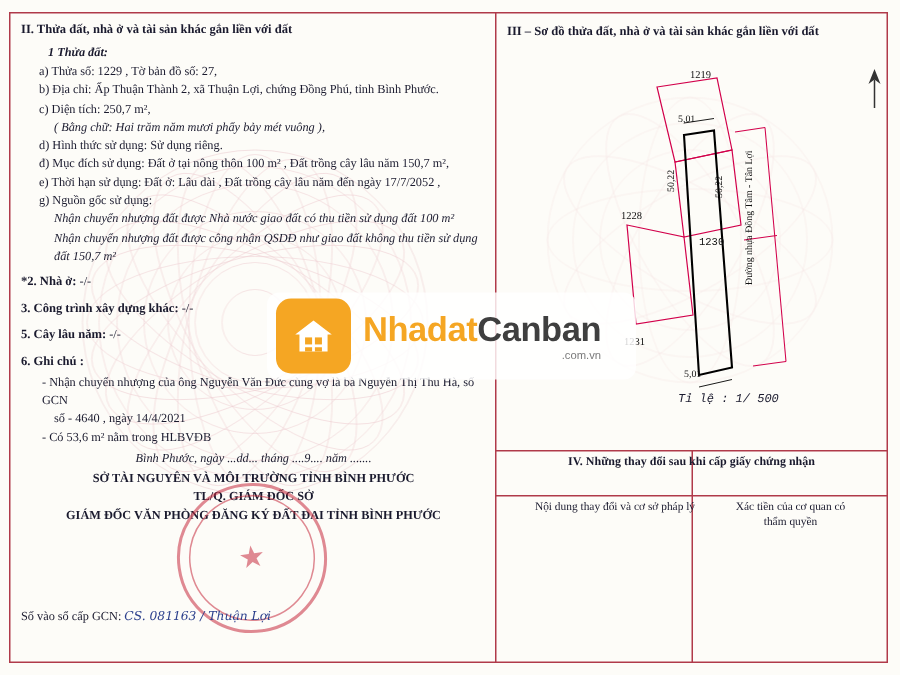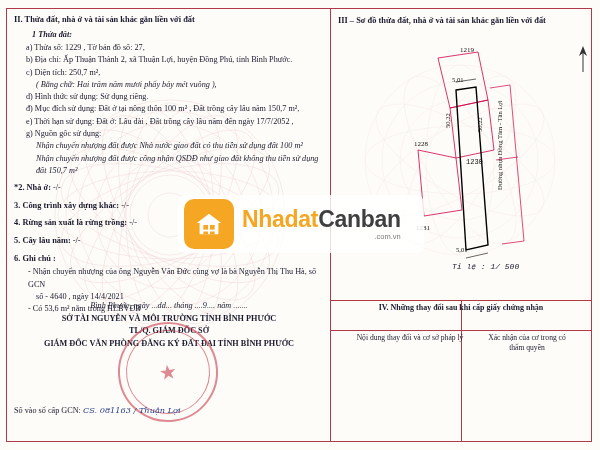--- a/index.html
+++ b/index.html
@@ -210,40 +210,36 @@
   <div class="frame"></div>
   <div class="vdiv"></div>
   <div class="hdiv"></div>
   <div class="hdiv2"></div>
   <div class="vdiv2"></div>
 
   <div class="left">
     <div class="sec-title">II. Thửa đất, nhà ở và tài sản khác gắn liền với đất</div>
     <div class="sub-title">1 Thửa đất:</div>
     <div class="li">a) Thửa số: 1229        , Tờ bản đồ số: 27,</div>
-    <div class="li">b) Địa chỉ: Ấp Thuận Thành 2, xã Thuận Lợi, huyện Đồng Phú, tỉnh Bình Phước.</div>
+    <div class="li">b) Địa chỉ: Ấp Thuận Thành 2, xã Thuận Lợi, chứng Đồng Phú, tỉnh Bình Phước.</div>
     <div class="li">c) Diện tích:        250,7 m²,</div>
     <div class="li2">( Bằng chữ:  Hai trăm năm mươi phẩy bảy mét vuông ),</div>
     <div class="li">d) Hình thức sử dụng: Sử dụng riêng.</div>
     <div class="li">đ) Mục đích sử dụng: Đất ở tại nông thôn 100 m² , Đất trồng cây lâu năm 150,7 m²,</div>
     <div class="li">e) Thời hạn sử dụng: Đất ở: Lâu dài , Đất trồng cây lâu năm đến ngày 17/7/2052 ,</div>
     <div class="li">g) Nguồn gốc sử dụng:</div>
     <div class="li2">Nhận chuyển nhượng đất được Nhà nước giao đất có thu tiền sử dụng đất 100 m²</div>
     <div class="li2">Nhận chuyển nhượng đất được công nhận QSDĐ như giao đất không thu tiền sử dụng đất 150,7 m²</div>
 
     <div class="blk">
       <span class="sec-title">*2. Nhà ở:</span>
       <span>-/-</span>
     </div>
     <div class="blk">
       <span class="sec-title">3. Công trình xây dựng khác:</span>
-      <span>-/-</span>
-    </div>
-    <div class="blk">
-      <span class="sec-title">4. Rừng sản xuất là rừng trồng:</span>
       <span>-/-</span>
     </div>
     <div class="blk">
       <span class="sec-title">5. Cây lâu năm:</span>
       <span>-/-</span>
     </div>
     <div class="blk">
       <div class="sec-title">6. Ghi chú :</div>
       <div class="bullet">- Nhận chuyển nhượng của ông Nguyễn Văn Đức cùng vợ là bà Nguyễn Thị Thu Hà, số GCN</div>
       <div class="bullet2">số - 4640 , ngày 14/4/2021</div>
@@ -311,21 +307,21 @@
   <div class="parcel-label" style="left:456px;top:246px;">5,01</div>
   <div class="parcel-label rot" style="left:444px;top:128px;transform:rotate(-90deg);">50,22</div>
   <div class="parcel-label rot" style="left:476px;top:132px;transform:rotate(-90deg);">50,22</div>
   <div class="parcel-label rot" style="left:496px;top:190px;transform:rotate(-90deg);">Đường nhựa Đồng Tâm - Tân Lợi</div>
 
   <div class="scale">Tỉ lệ : 1/ 500</div>
 
   <div class="tbl-title">IV. Những thay đổi sau khi cấp giấy chứng nhận</div>
   <div class="th1">Nội dung thay đổi và cơ sở pháp lý</div>
   <div class="th2">
-    <div>Xác nhận của cơ trong có</div>
+    <div>Xác tiền của cơ quan có</div>
     <div>thẩm  quyền</div>
   </div>
 
   <div class="wm">
     <div class="wm-logo">
       <svg viewBox="0 0 32 32" width="30" height="30">
         <path d="M16 5 L29 15 L26 15 L26 27 L6 27 L6 15 L3 15 Z" fill="#ffffff"></path>
         <rect x="10" y="17" width="5" height="5" fill="#f5a623"></rect>
         <rect x="17" y="17" width="5" height="5" fill="#f5a623"></rect>
         <rect x="10" y="24" width="5" height="3" fill="#f5a623"></rect>

